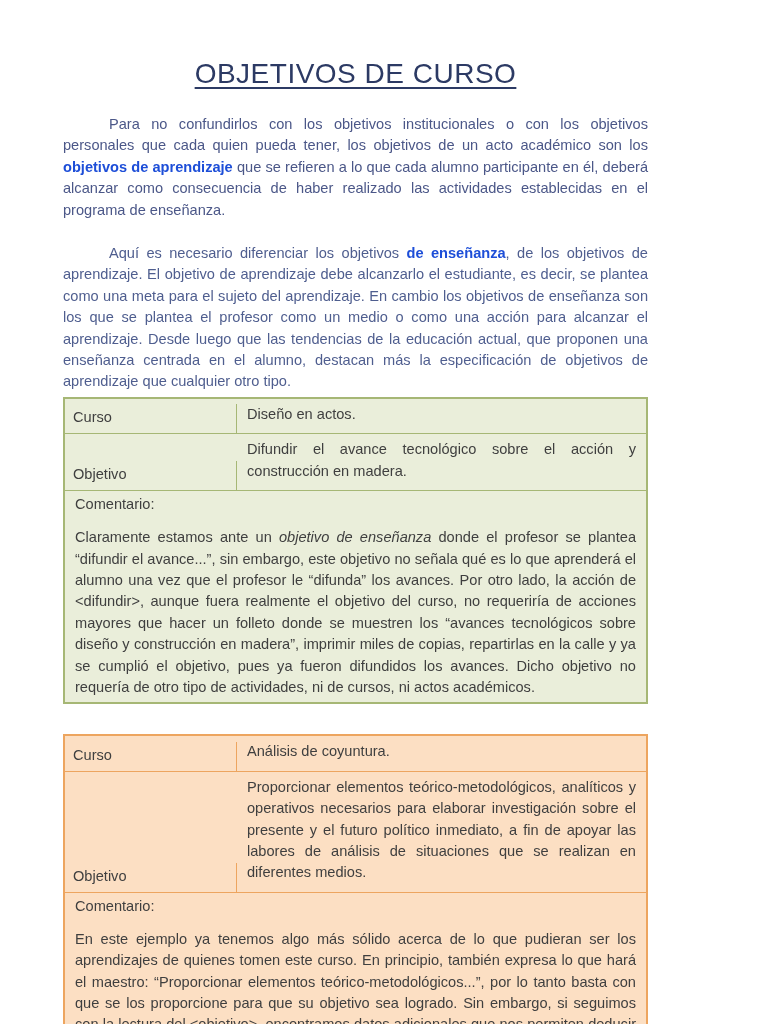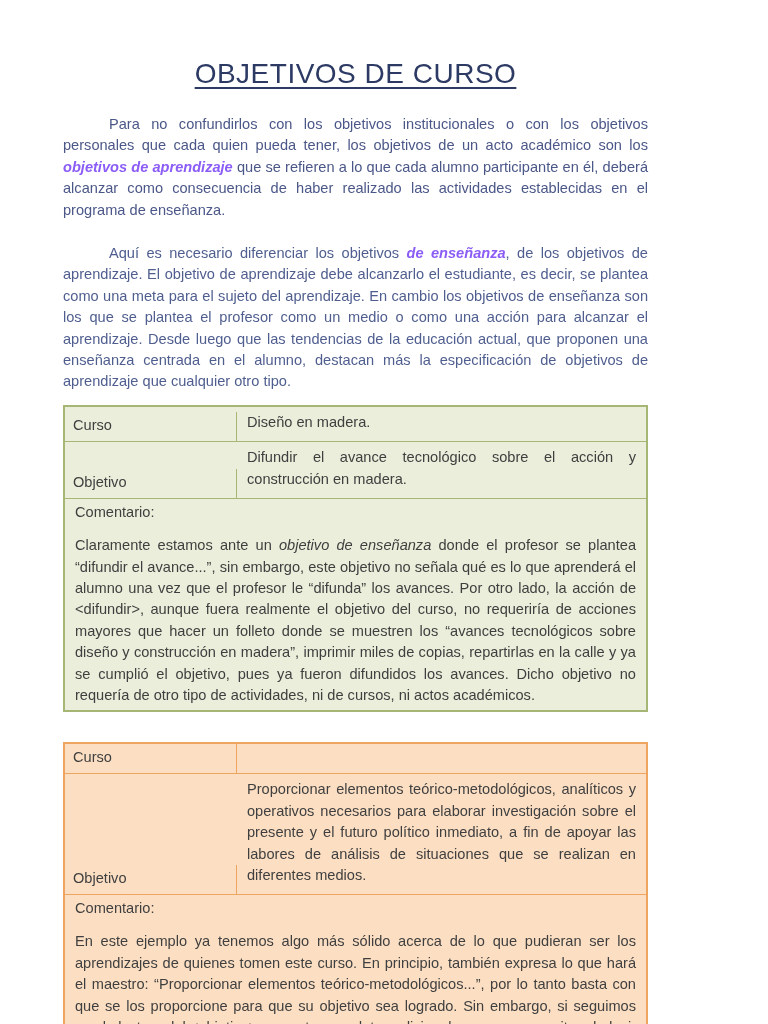--- a/index.html
+++ b/index.html
@@ -26,22 +26,22 @@
     text-underline-offset: 4px;
   }
   .intro-paragraph {
     margin: 0 0 22px 0;
     font-size: 14.6px;
     line-height: 21.4px;
     text-align: justify;
     text-indent: 46px;
     color: #4b5788;
   }
-  .intro-paragraph.second { color: #4f5e8f; margin-bottom: 12px; }
-  .intro-bold { font-weight: bold; font-style: italic; color: #8b5cf6; }
+  .intro-paragraph.second { color: #4f5e8f; margin-bottom: 4px; }
+  .intro-bold { font-weight: bold; color: #1d4ed8; }
   .example-table {
     border-style: solid;
     border-width: 2px;
     margin: 0 0 0 0;
     font-size: 14.6px;
     color: #3f3f3f;
   }
   .example-table.green { background: #eaeeda; border-color: #a6b775; margin-bottom: 30px; }
   .example-table.orange { background: #fcdfc3; border-color: #eda55f; }
   .tbl-row { display: flex; align-items: flex-end; }
@@ -77,35 +77,36 @@
 
   <h1 class="doc-title">OBJETIVOS DE CURSO</h1>
 
   <p class="intro-paragraph"><span>Para no confundirlos con los objetivos institucionales o con los objetivos personales que cada quien pueda tener, los objetivos de un acto académico son los </span><span class="intro-bold">objetivos de aprendizaje</span><span> que se refieren a lo que cada alumno participante en él, deberá alcanzar como consecuencia de haber realizado las actividades establecidas en el programa de enseñanza.</span></p>
 
   <p class="intro-paragraph second"><span>Aquí es necesario diferenciar los objetivos </span><span class="intro-bold">de enseñanza</span><span>, de los objetivos de aprendizaje. El objetivo de aprendizaje debe alcanzarlo el estudiante, es decir, se plantea como una meta para el sujeto del aprendizaje. En cambio los objetivos de enseñanza son los que se plantea el profesor como un medio o como una acción para alcanzar el aprendizaje. Desde luego que las tendencias de la educación actual, que proponen una enseñanza centrada en el alumno, destacan más la especificación de objetivos de aprendizaje que cualquier otro tipo.</span></p>
 
   <div class="example-table green">
     <div class="tbl-row">
       <div class="tbl-label">Curso</div>
-      <div class="tbl-value">Diseño en madera.</div>
+      <div class="tbl-value">Diseño en actos.</div>
     </div>
     <div class="tbl-row">
       <div class="tbl-label">Objetivo</div>
       <div class="tbl-value">Difundir el avance tecnológico sobre el acción y construcción en madera.</div>
     </div>
     <div class="tbl-comment">
       <p class="comment-label">Comentario:</p>
       <p class="comment-text"><span>Claramente estamos ante un </span><span class="comment-italic">objetivo de enseñanza</span><span> donde el profesor se plantea “difundir el avance...”, sin embargo, este objetivo no señala qué es lo que aprenderá el alumno una vez que el profesor le “difunda” los avances. Por otro lado, la acción de &lt;difundir&gt;, aunque fuera realmente el objetivo del curso, no requeriría de acciones mayores que hacer un folleto donde se muestren los “avances tecnológicos sobre diseño y construcción en madera”, imprimir miles de copias, repartirlas en la calle y ya se cumplió el objetivo, pues ya fueron difundidos los avances. Dicho objetivo no requería de otro tipo de actividades, ni de cursos, ni actos académicos.</span></p>
     </div>
   </div>
 
   <div class="example-table orange">
     <div class="tbl-row">
       <div class="tbl-label">Curso</div>
+      <div class="tbl-value">Análisis de coyuntura.</div>
     </div>
     <div class="tbl-row">
       <div class="tbl-label">Objetivo</div>
       <div class="tbl-value">Proporcionar elementos teórico-metodológicos, analíticos y operativos necesarios para elaborar investigación sobre el presente y el futuro político inmediato, a fin de apoyar las labores de análisis de situaciones que se realizan en diferentes medios.</div>
     </div>
     <div class="tbl-comment">
       <p class="comment-label">Comentario:</p>
       <p class="comment-text"><span>En este ejemplo ya tenemos algo más sólido acerca de lo que pudieran ser los aprendizajes de quienes tomen este curso. En principio, también expresa lo que hará el maestro: “Proporcionar elementos teórico-metodológicos...”, por lo tanto basta con que se los proporcione para que su objetivo sea logrado. Sin embargo, si seguimos con la lectura del &lt;objetivo&gt;, encontramos datos adicionales que nos permiten deducir cuál es el verdadero aprendizaje que se espera de los estudiantes. Dice que van a “elaborar investigación...”</span><span class="comment-italic"></span><span></span></p>
     </div>
   </div>

